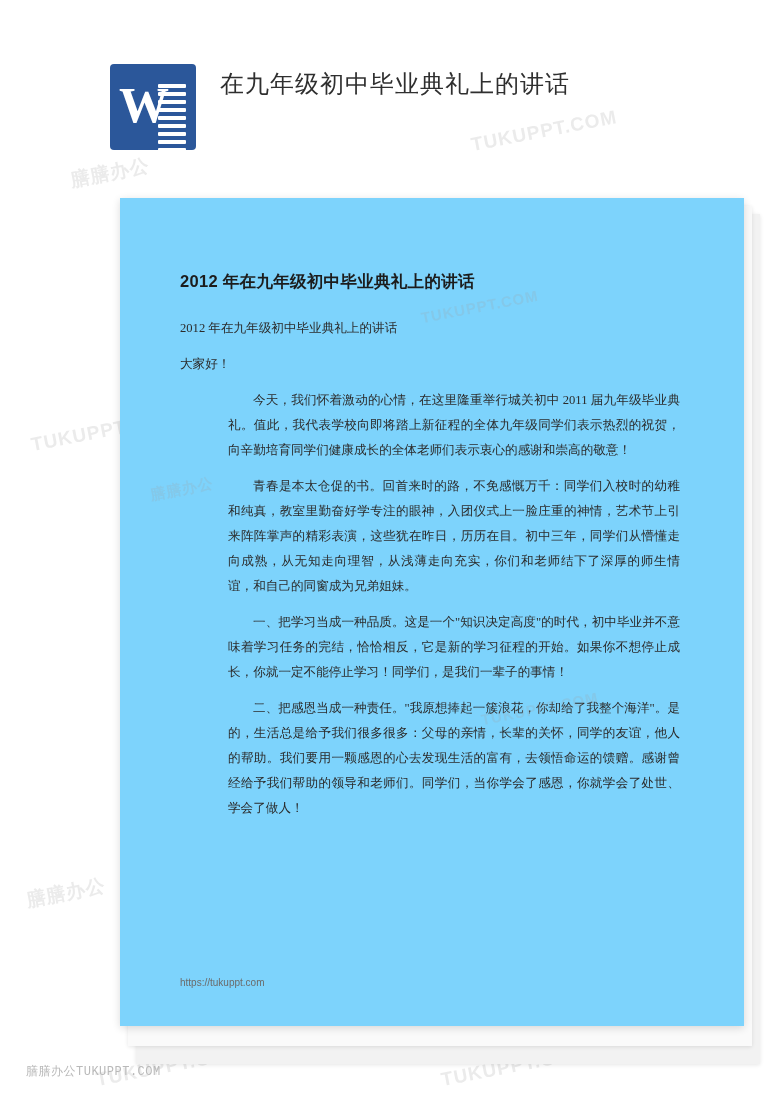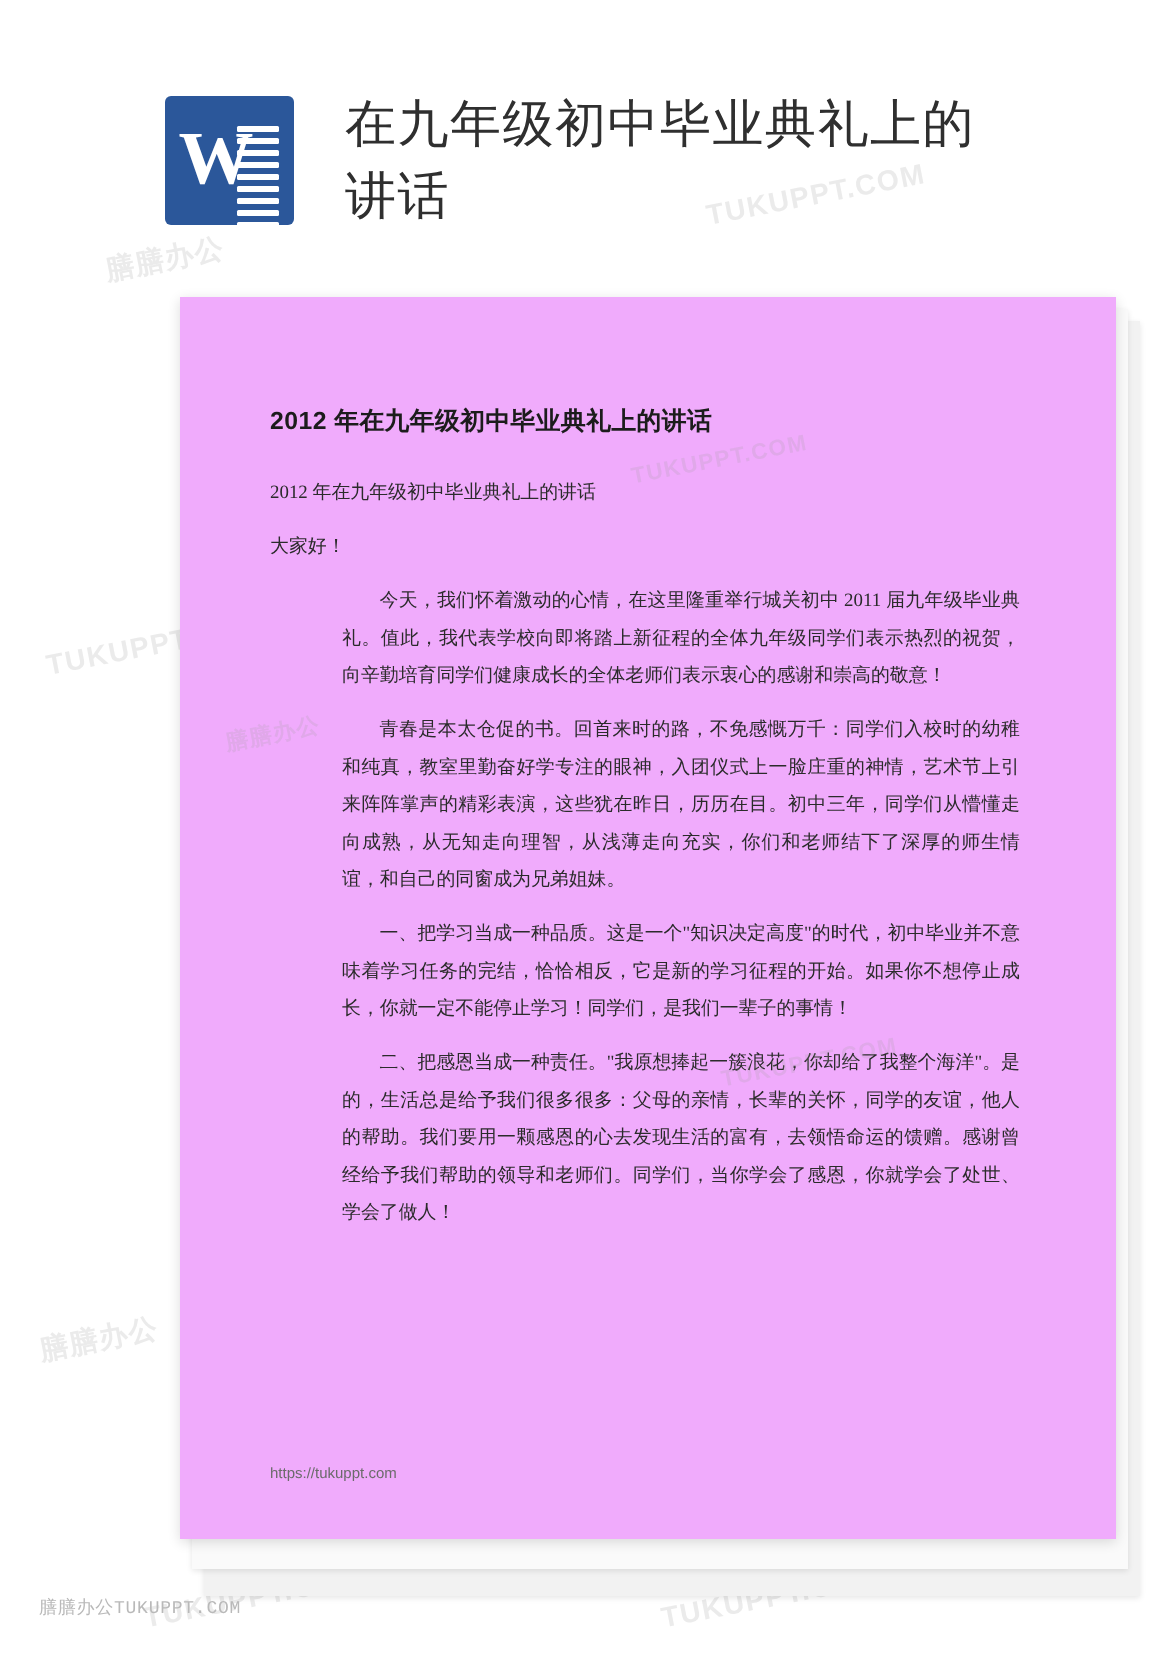--- a/index.html
+++ b/index.html
@@ -51,23 +51,23 @@
     width: 28px;
   }
   .word-icon .lines i {
     display: block;
     height: 4px;
     background: #ffffff;
     margin-bottom: 4px;
     border-radius: 1px;
   }
   .doc-title {
-    margin-left: 34px;
+    margin-left: 24px;
     font-family: Liberation Serif, serif;
-    font-size: 34px;
+    font-size: 24px;
     line-height: 48px;
     color: #2f2f2f;
     letter-spacing: 1px;
     max-width: 440px;
   }
 
   
   .sheet-back2 {
     position: absolute;
     left: 136px;
@@ -85,21 +85,21 @@
     height: 840px;
     background: #fafafa;
     box-shadow: 0 1px 4px rgba(0,0,0,0.10);
   }
   .sheet {
     position: absolute;
     left: 120px;
     top: 198px;
     width: 624px;
     height: 828px;
-    background: #f0abfc;
+    background: #7dd3fc;
     box-shadow: 0 2px 8px rgba(0,0,0,0.14);
     overflow: hidden;
   }
 
   .page-inner {
     position: absolute;
     left: 60px;
     top: 70px;
     width: 500px;
   }

